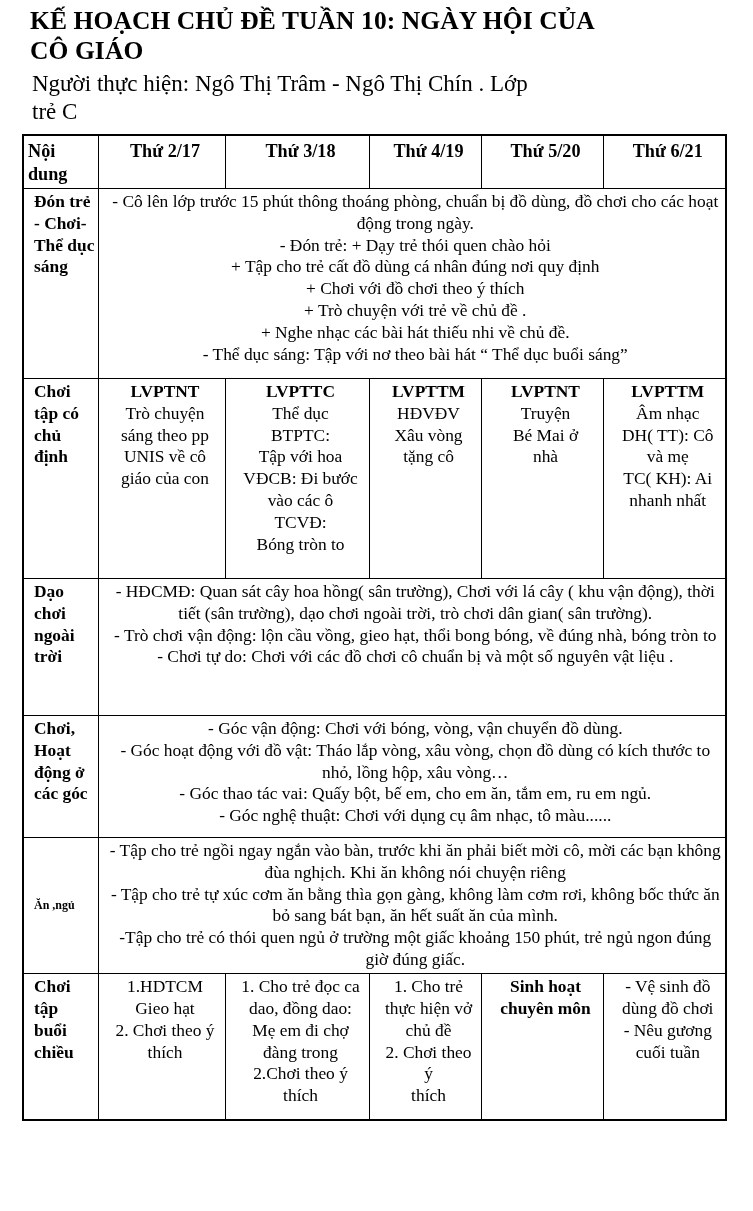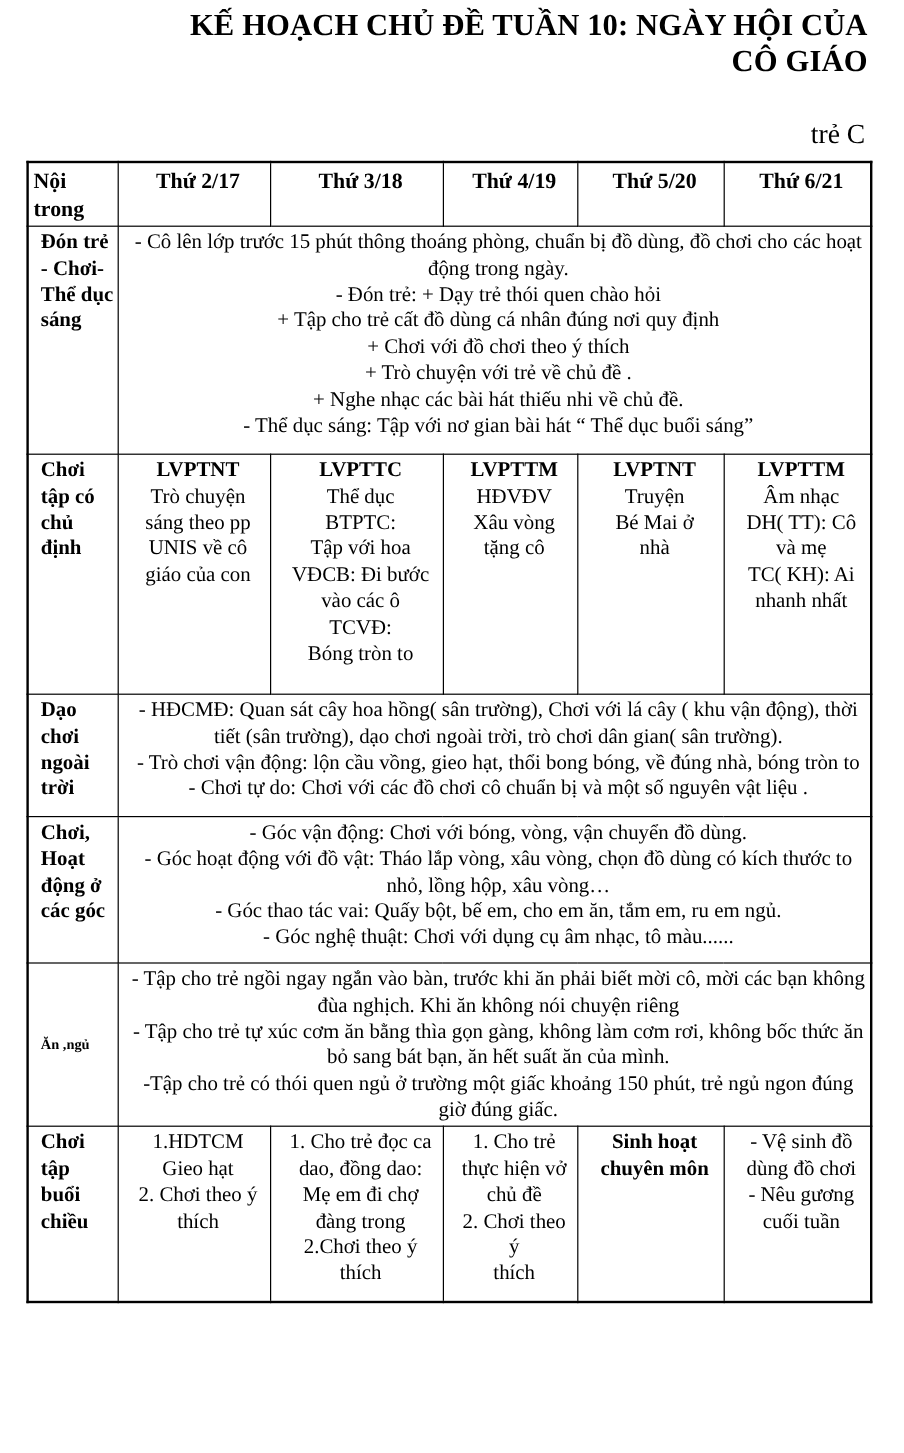--- a/index.html
+++ b/index.html
@@ -21,21 +21,21 @@
   .page {
     width: 753px;
     height: 1211px;
     padding: 0;
     position: relative;
   }
 
   
   .doc-header {
     padding: 6px 26px 0 26px;
-    text-align: right;
+    text-align: left;
   }
   .doc-title {
     font-size: 25.5px;
     font-weight: bold;
     line-height: 1.16;
     letter-spacing: 0.1px;
     margin: 0;
     padding: 0 4px;
   }
   .doc-subline {
@@ -127,61 +127,62 @@
   td.day .hdr {
     font-weight: bold;
     display: block;
   }
   td.day .ln { display: block; }
   td.day.bold-all { font-weight: bold; vertical-align: top; padding-top: 2px; }
 
   
   tr.r-don td { height: 190px; }
   tr.r-choitap td { height: 200px; }
-  tr.r-dao td { height: 102px; }
+  tr.r-dao td { height: 137px; }
   tr.r-goc td { height: 122px; }
   tr.r-an td { height: 132px; }
   tr.r-chieu td { height: 146px; }
 
   tr.r-don td.wide { vertical-align: top; }
   tr.r-dao td.wide, tr.r-goc td.wide, tr.r-an td.wide { vertical-align: top; }
 </style>
 </head>
 <body>
 
 <div class="page">
 
   <div class="doc-header">
     <div class="doc-title">
       <span>KẾ HOẠCH CHỦ ĐỀ TUẦN 10: NGÀY HỘI CỦA</span>
       <br>
       <span>CÔ GIÁO</span>
     </div>
     <div class="doc-subline second">
+      <span>Người thực hiện: Ngô Thị Trâm - Ngô Thị Chín .  Lớp</span>
       <br>
       <span>trẻ C</span>
     </div>
   </div>
 
   <div class="plan-table-wrap">
     <table class="plan">
       <colgroup>
         <col class="c0">
           <col class="c1">
           <col class="c2">
           <col class="c3">
           <col class="c4">
           <col class="c5">
       </colgroup>
 
       <thead>
         <tr class="head-row">
           <th class="rowlabel-head">
             <span>Nội</span><br>
-            <span>trong</span>
+            <span>dung</span>
           </th>
           <th>Thứ 2/17</th>
           <th>Thứ 3/18</th>
           <th>Thứ 4/19</th>
           <th>Thứ 5/20</th>
           <th>Thứ 6/21</th>
         </tr>
       </thead>
 
       <tbody>
@@ -193,21 +194,21 @@
             <span>Thể dục</span><br>
             <span>sáng</span>
           </td>
           <td class="wide" colspan="5">
             <span class="ln wrapok">- Cô lên lớp trước 15 phút thông thoáng phòng, chuẩn bị đồ dùng, đồ chơi cho các hoạt động trong ngày.</span>
             <span class="ln">- Đón trẻ: + Dạy trẻ thói quen chào hỏi</span>
             <span class="ln">+ Tập cho trẻ cất đồ dùng cá nhân đúng nơi quy định</span>
             <span class="ln">+ Chơi với đồ chơi theo ý thích</span>
             <span class="ln">+ Trò chuyện với trẻ về chủ đề .</span>
             <span class="ln">+ Nghe nhạc các bài hát thiếu nhi về chủ đề.</span>
-            <span class="ln">- Thể dục sáng: Tập với nơ gian bài hát “ Thể dục buổi sáng”</span>
+            <span class="ln">- Thể dục sáng: Tập với nơ theo bài hát “ Thể dục buổi sáng”</span>
           </td>
         </tr>
 
         <tr class="r-choitap">
           <td class="rowlabel">
             <span>Chơi</span><br>
             <span>tập có</span><br>
             <span>chủ</span><br>
             <span>định</span>
           </td>

